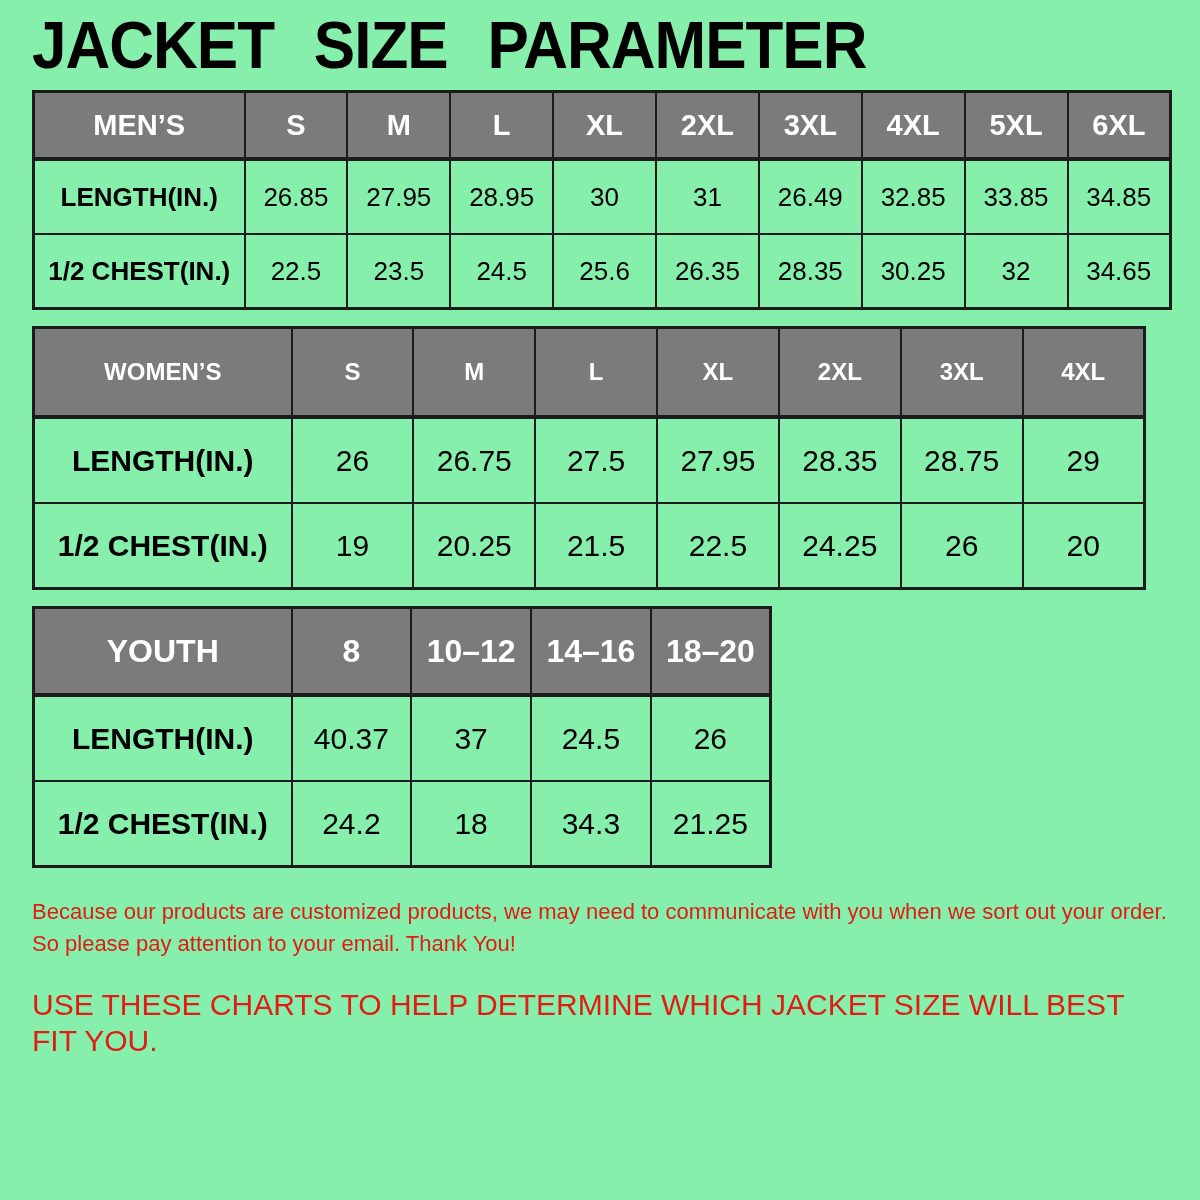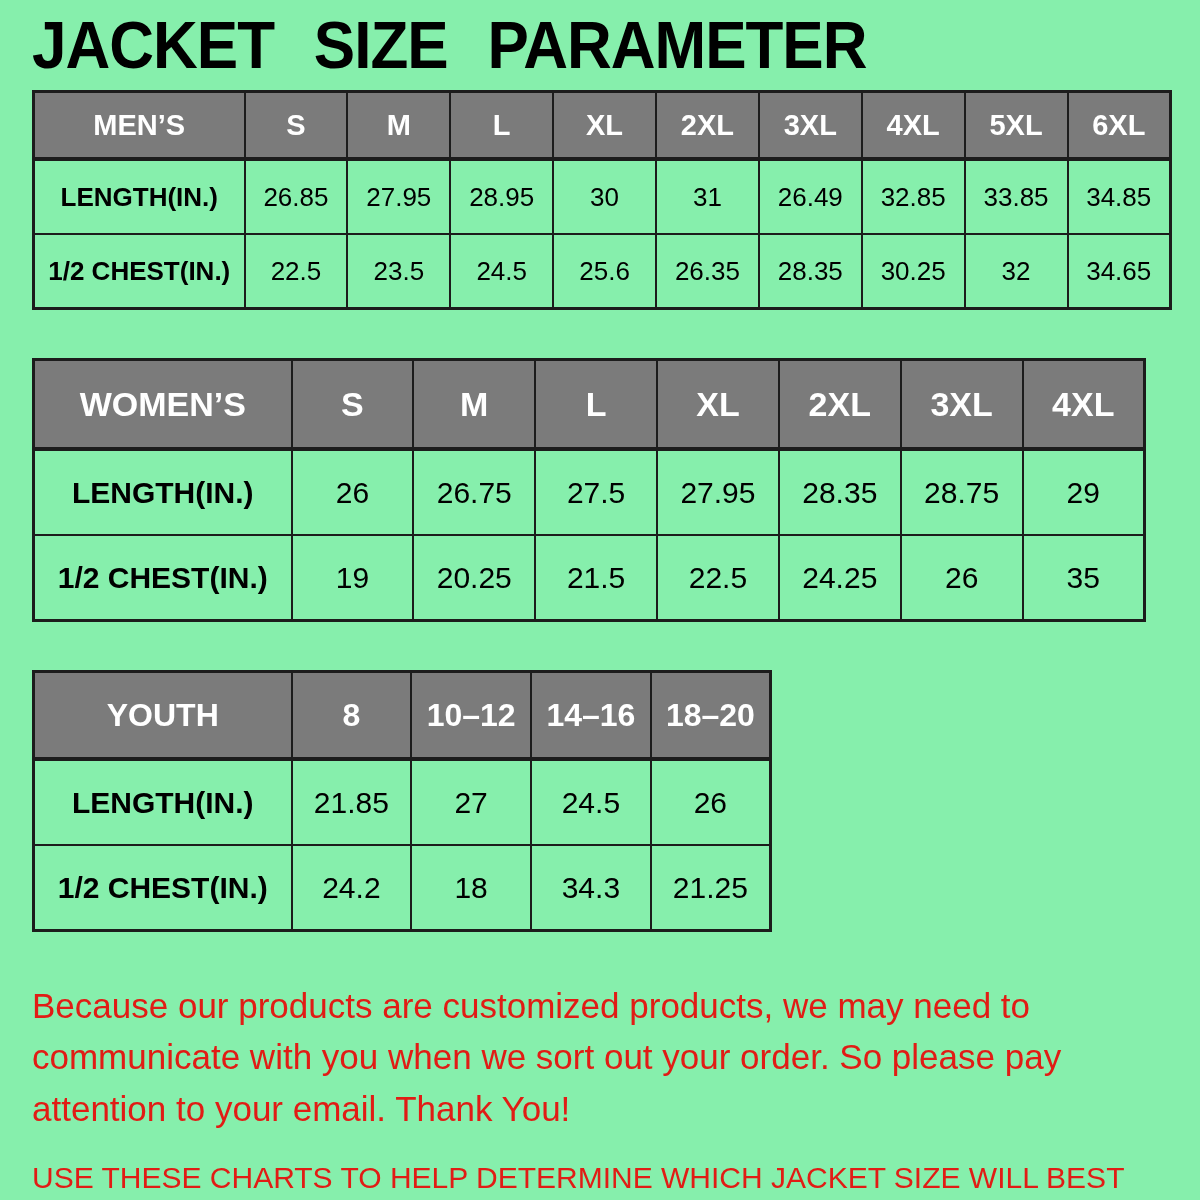--- a/index.html
+++ b/index.html
@@ -33,21 +33,21 @@
     max-width: 930px;
     font-size: 27px;
     line-height: 1.35;
     font-weight: bold;
     font-stretch: condensed;
     color: #e11c15;
   }
   table.size-table {
     border-collapse: collapse;
     table-layout: fixed;
-    margin-bottom: 48px;
+    margin-bottom: 16px;
   }
   table.size-table th, table.size-table td {
     border: 2px solid #1c1c1c;
     text-align: center;
     vertical-align: middle;
     padding: 0;
     overflow: hidden;
   }
   table.size-table { border: 3px solid #1c1c1c; }
   table.size-table thead th {
@@ -65,33 +65,33 @@
     font-stretch: condensed;
     color: #000000;
   }
   
   .tbl-mens { width: 1140px; }
   .tbl-mens thead th { height: 64px; font-size: 29px; }
   .tbl-mens tbody td { height: 72px; font-size: 26px; }
   .tbl-mens col.label-col { width: 211px; }
   
   .tbl-womens { width: 1114px; }
-  .tbl-womens thead th { height: 86px; font-size: 34px; }
+  .tbl-womens thead th { height: 86px; font-size: 24px; }
   .tbl-womens tbody td { height: 83px; font-size: 30px; }
   .tbl-womens col.label-col { width: 258px; }
   
   .tbl-youth { width: 740px; margin-bottom: 30px; border-radius: 24px; }
   .tbl-youth thead th { height: 84px; font-size: 32px; }
   .tbl-youth tbody td { height: 83px; font-size: 30px; }
   .tbl-youth col.label-col { width: 258px; }
 
   .footer-para {
     margin: 28px 0 0 0;
     max-width: 1150px;
-    font-size: 35px;
+    font-size: 22px;
     line-height: 1.47;
     color: #e11c15;
   }
   .footer-line {
     margin: 26px 0 0 0;
     font-size: 30px;
     line-height: 1.2;
     color: #e11c15;
   }
 </style>
@@ -193,21 +193,21 @@
         <td>29</td>
       </tr>
       <tr>
         <td class="row-label">1/2 CHEST(IN.)</td>
         <td>19</td>
         <td>20.25</td>
         <td>21.5</td>
         <td>22.5</td>
         <td>24.25</td>
         <td>26</td>
-        <td>35</td>
+        <td>20</td>
       </tr>
     </tbody>
   </table>
 
   <table class="size-table tbl-youth">
     <colgroup>
       <col class="label-col">
         <col>
         <col>
         <col>
@@ -218,22 +218,22 @@
         <th>YOUTH</th>
         <th>8</th>
         <th>10–12</th>
         <th>14–16</th>
         <th>18–20</th>
       </tr>
     </thead>
     <tbody>
       <tr>
         <td class="row-label">LENGTH(IN.)</td>
-        <td>21.85</td>
-        <td>27</td>
+        <td>40.37</td>
+        <td>37</td>
         <td>24.5</td>
         <td>26</td>
       </tr>
       <tr>
         <td class="row-label">1/2 CHEST(IN.)</td>
         <td>24.2</td>
         <td>18</td>
         <td>34.3</td>
         <td>21.25</td>
       </tr>

